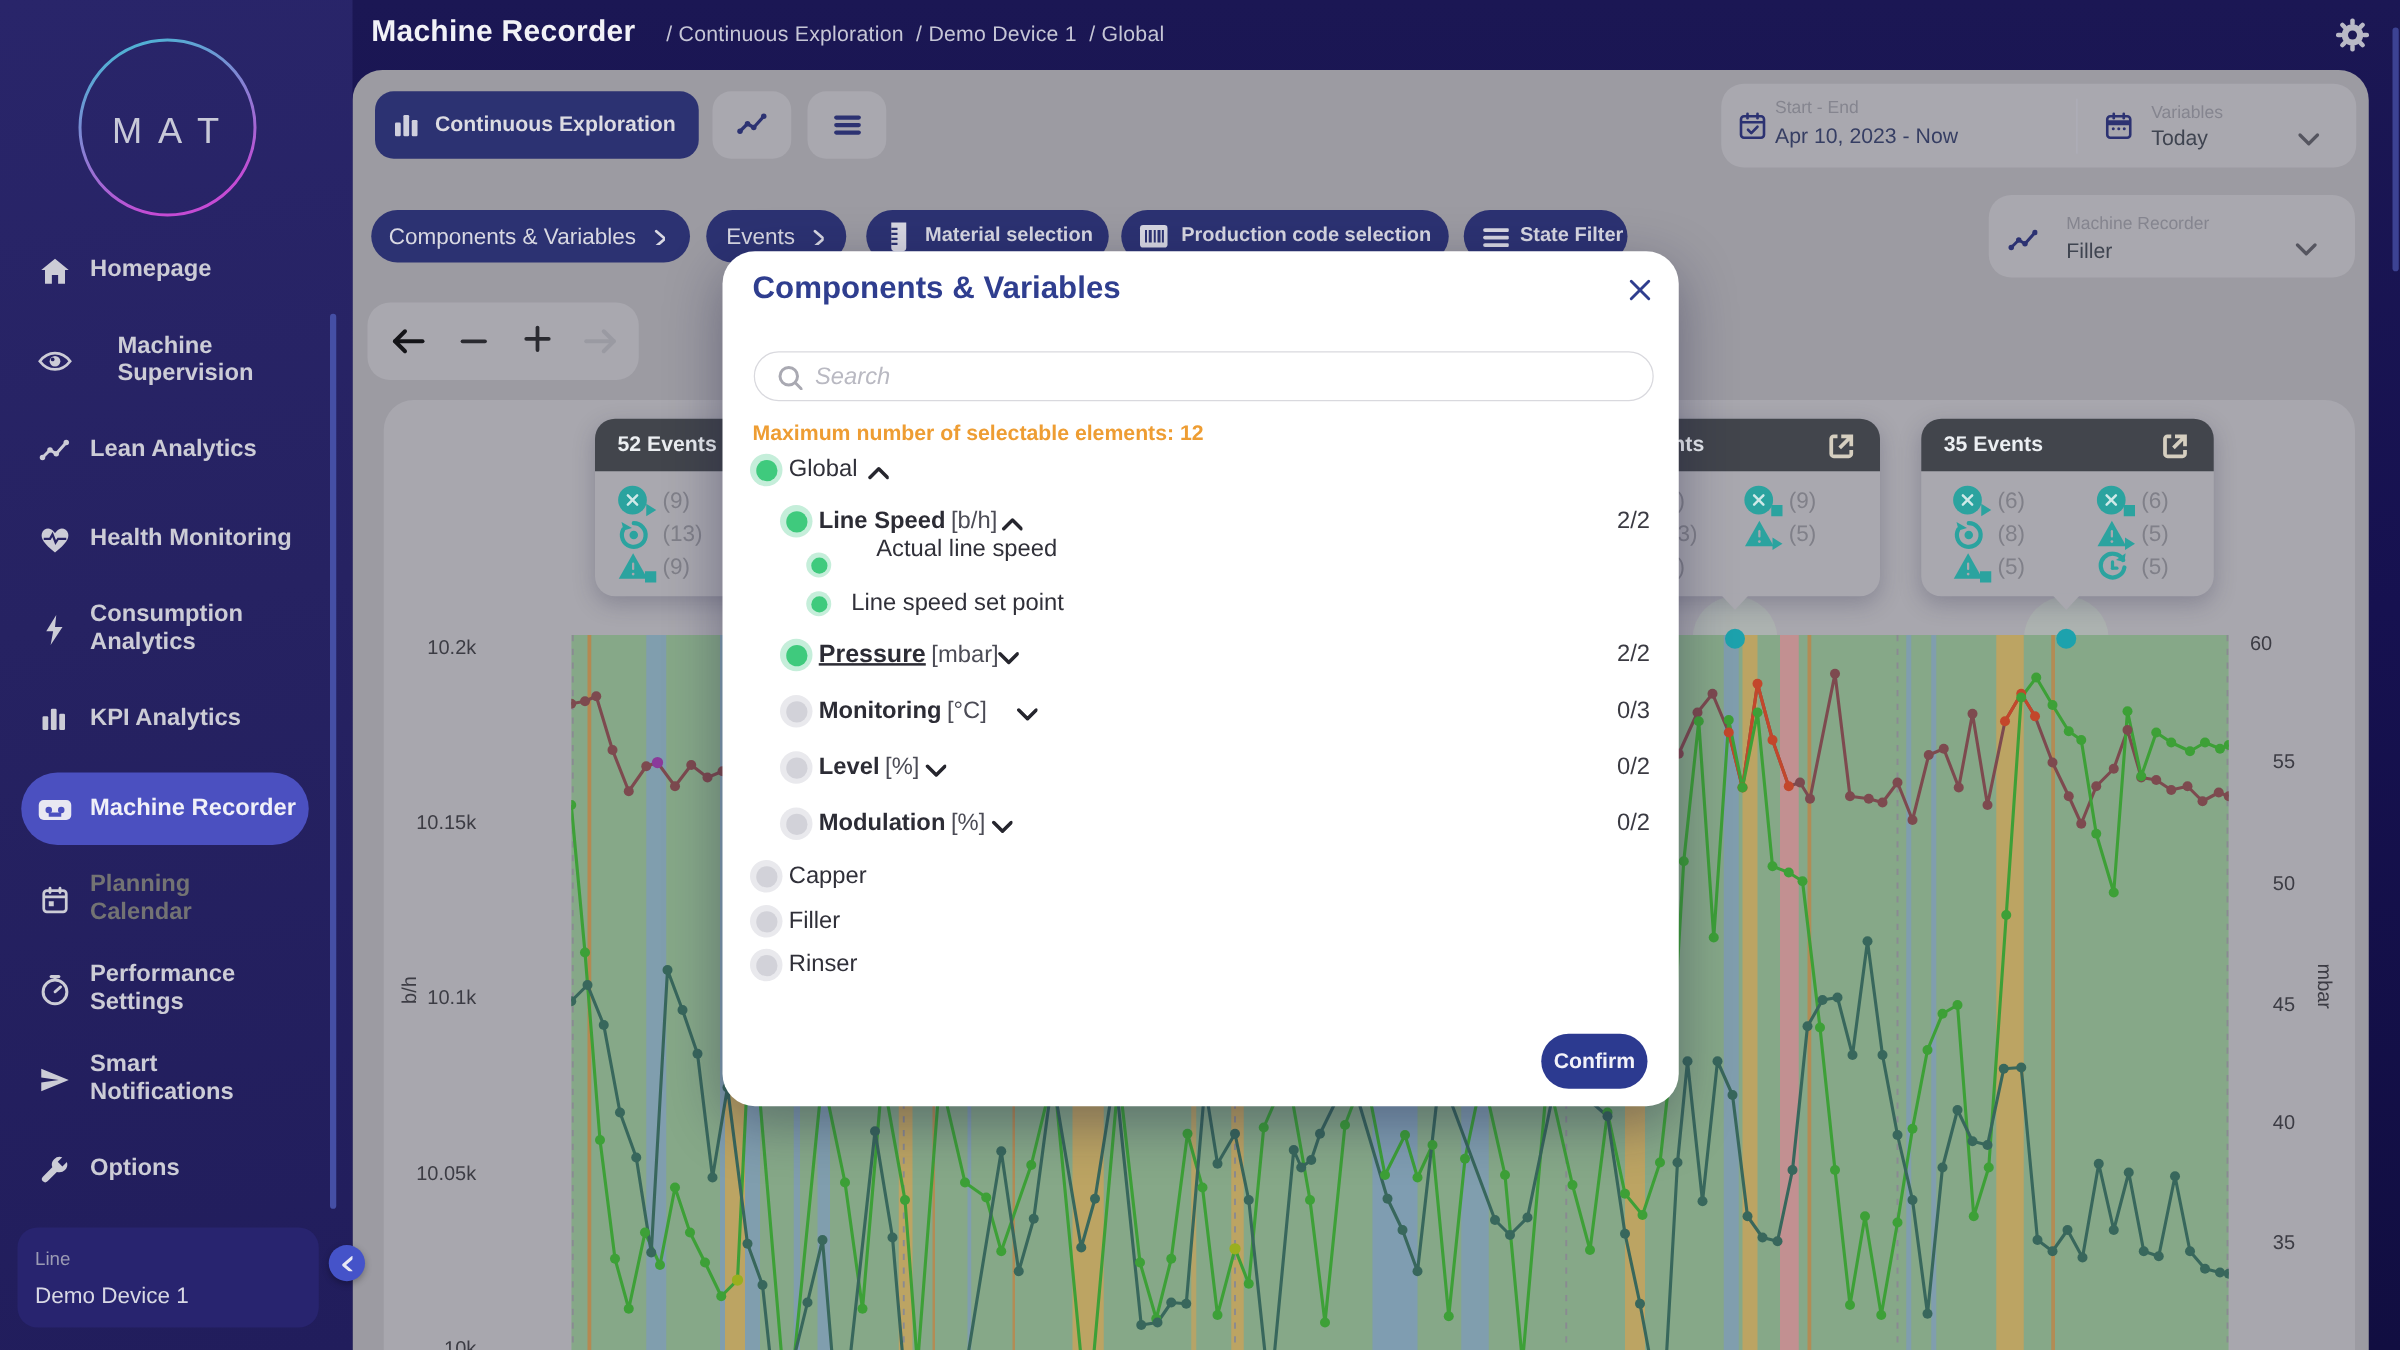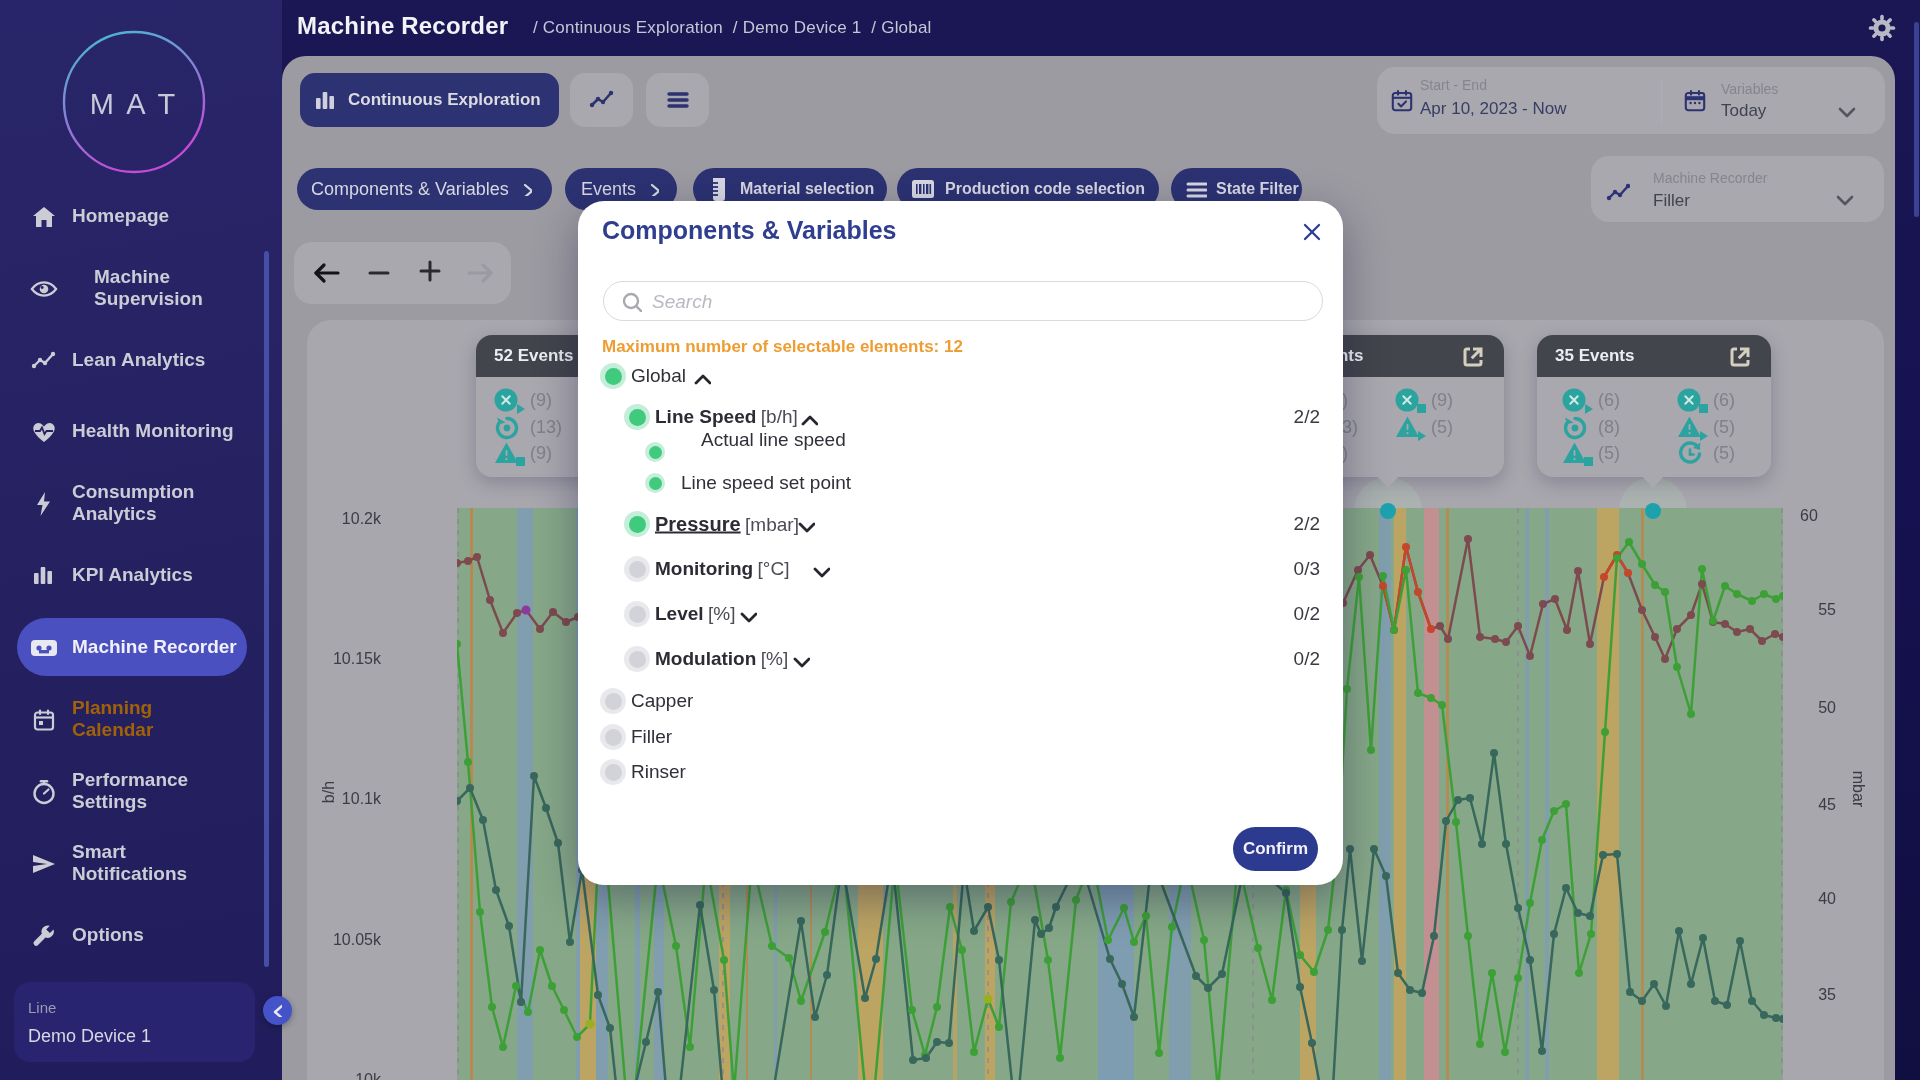--- a/index.html
+++ b/index.html
@@ -89,21 +89,21 @@
 <div style="position:absolute;left:72px;top:647px;width:200px;color:#f0f0f8;font-size:19px;font-weight:bold;line-height:22px;transform:translateY(-50%);">Machine Recorder</div>
 <div style="position:absolute;left:30px;top:706px;width:28px;height:28px;display:flex;align-items:center;justify-content:center;">
     <svg width="24" height="24" viewBox="0 0 24 24" style="">
       <rect x="3" y="4.5" width="18" height="17" rx="2.5" fill="none" stroke="#ccccd6" stroke-width="2.2"></rect>
       <line x1="3" y1="9.5" x2="21" y2="9.5" stroke="#ccccd6" stroke-width="2.2"></line>
       <line x1="8" y1="2.5" x2="8" y2="6" stroke="#ccccd6" stroke-width="2.2" stroke-linecap="round"></line>
       <line x1="16" y1="2.5" x2="16" y2="6" stroke="#ccccd6" stroke-width="2.2" stroke-linecap="round"></line>
       <rect x="7" y="13" width="4" height="4" fill="#ccccd6"></rect>
     </svg>
   </div>
-<div style="position:absolute;left:72px;top:719px;width:200px;color:#a16207;font-size:19px;font-weight:bold;line-height:22px;transform:translateY(-50%);">Planning<br>Calendar</div>
+<div style="position:absolute;left:72px;top:719px;width:200px;color:#737373;font-size:19px;font-weight:bold;line-height:22px;transform:translateY(-50%);">Planning<br>Calendar</div>
 <div style="position:absolute;left:30px;top:778px;width:28px;height:28px;display:flex;align-items:center;justify-content:center;">
     <svg width="26" height="26" viewBox="0 0 26 26" style="">
       <circle cx="13" cy="14.5" r="9.5" fill="none" stroke="#ccccd6" stroke-width="2.4"></circle>
       <line x1="13" y1="14.5" x2="17.5" y2="10.5" stroke="#ccccd6" stroke-width="2.2" stroke-linecap="round"></line>
       <line x1="10" y1="2.2" x2="16" y2="2.2" stroke="#ccccd6" stroke-width="2.6" stroke-linecap="round"></line>
       <line x1="13" y1="2.2" x2="13" y2="5" stroke="#ccccd6" stroke-width="2.4"></line>
     </svg>
   </div>
 <div style="position:absolute;left:72px;top:791px;width:200px;color:#ccccd6;font-size:19px;font-weight:bold;line-height:22px;transform:translateY(-50%);">Performance<br>Settings</div>
 <div style="position:absolute;left:30px;top:850px;width:28px;height:28px;display:flex;align-items:center;justify-content:center;">

